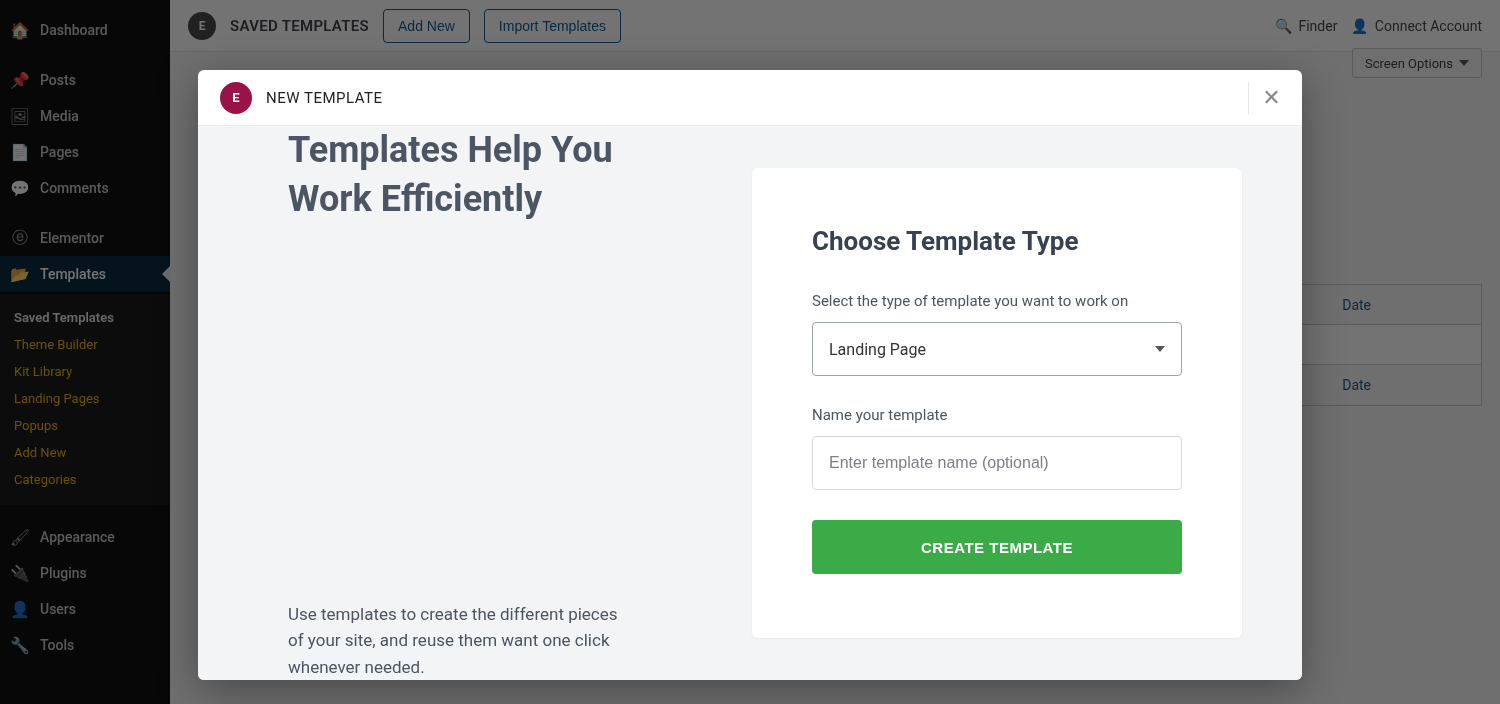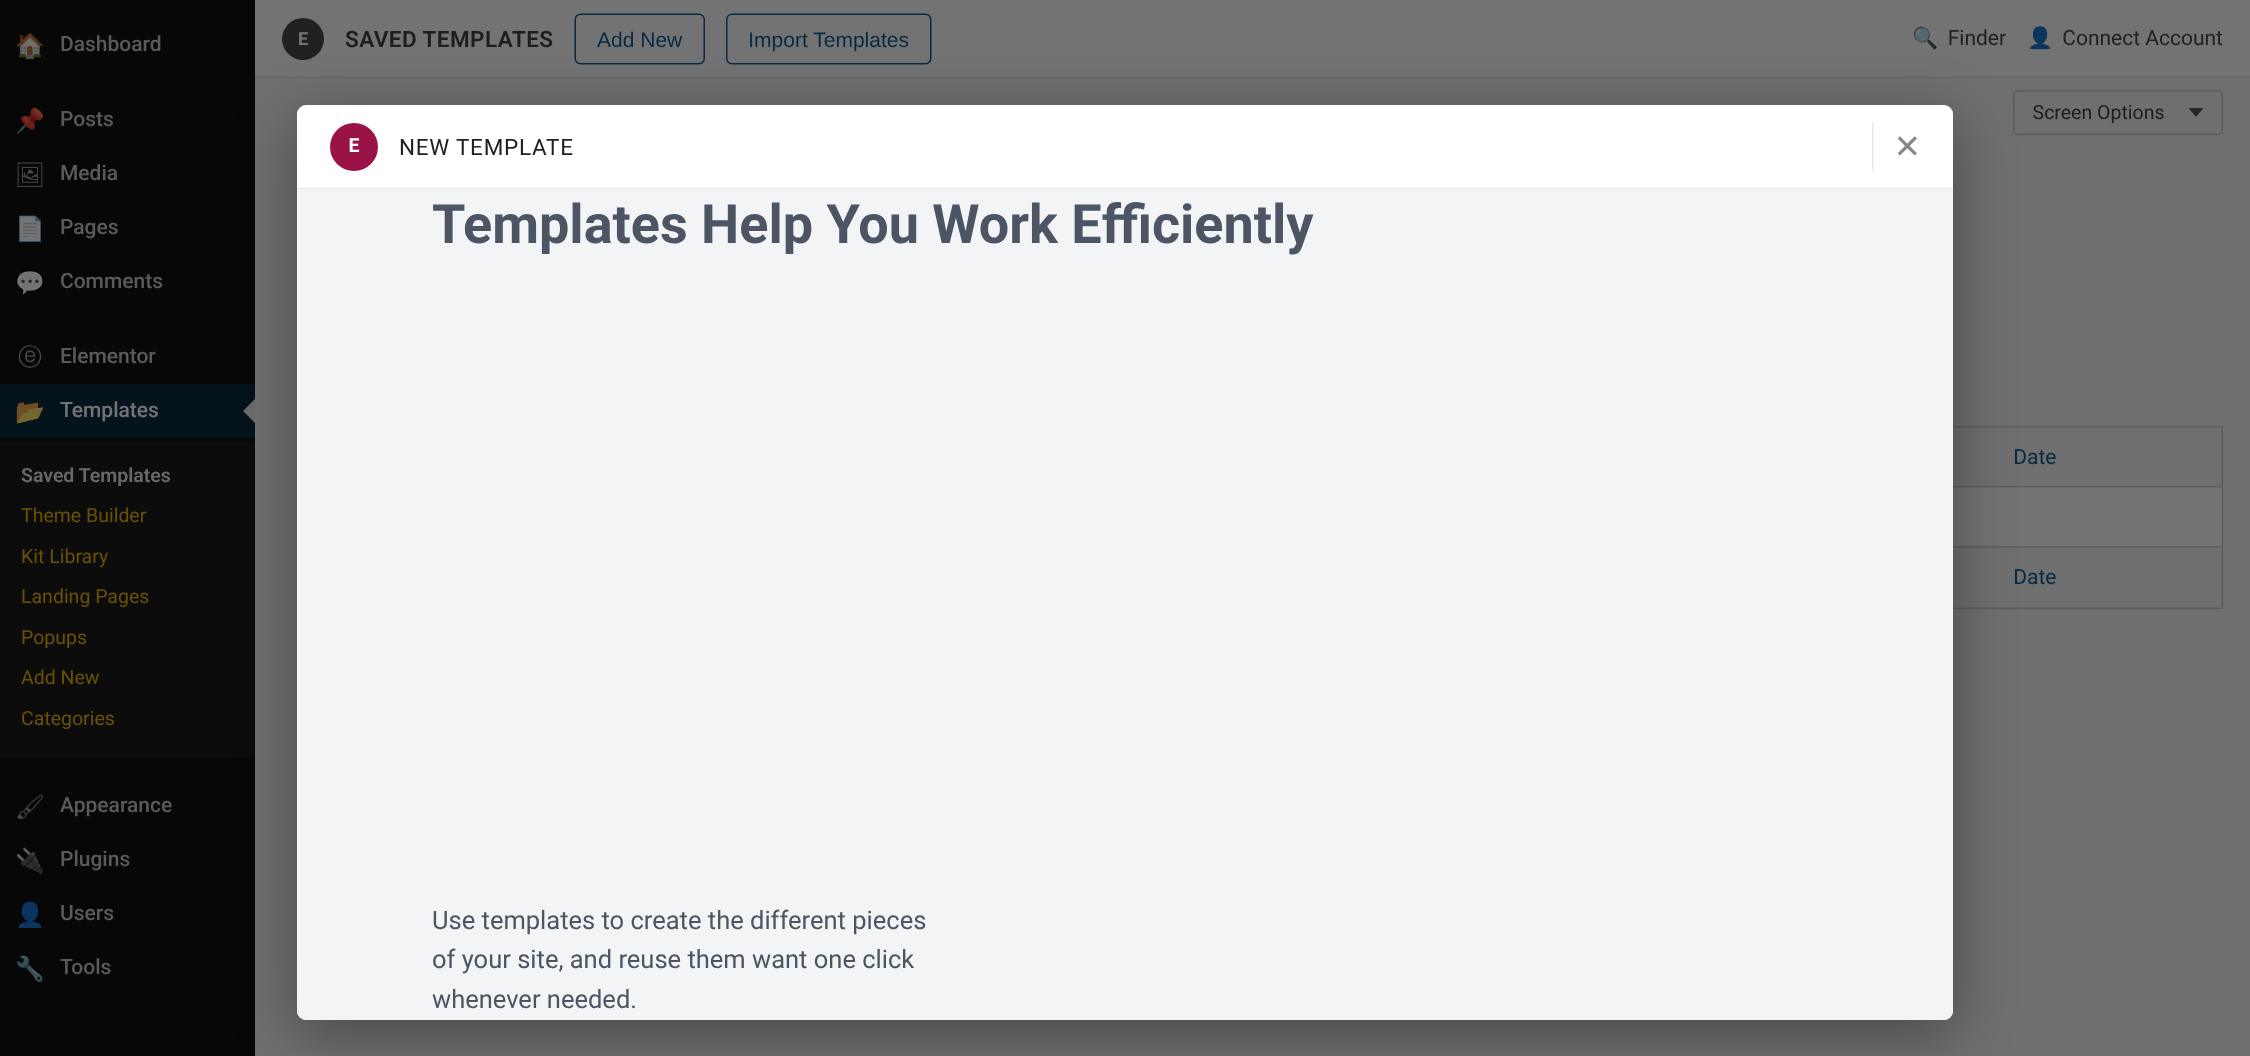--- a/index.html
+++ b/index.html
@@ -43,23 +43,23 @@
     height:52px; border-bottom:1px solid #e4e4e4; display:flex; align-items:center; padding:0 18px; gap:14px;
     background:#fff;
   }
   .topbar .elogo { width:28px;height:28px;border-radius:50%;background:#4b4b4b;color:#fff;display:flex;align-items:center;justify-content:center;font-weight:700;font-size:12px;}
   .topbar .title { font-weight:600; color:#404349; letter-spacing:.3px; font-size:15px;}
   .topbar .btn { height:34px; padding:0 14px; border:1px solid; border-radius:4px; font-size:14px; background:transparent; cursor:pointer;}
   .topbar .btn.primary { color:#135e96; border-color:#135e96;}
   .topbar .spacer{flex:1;}
   .topbar .lnk { color:#4b4b4b; font-size:14px; display:flex; gap:6px; align-items:center; cursor:pointer;}
   .screen-options {
-    position:absolute; top:60px; right:18px; height:30px; padding:0 12px;
+    position:absolute; top:48px; right:18px; height:30px; padding:0 12px;
     border:1px solid #c9c9c9; background:#f6f7f7; color:#3c434a;
-    font-size:13px; border-radius:3px; display:flex; align-items:center; gap:16px; cursor:pointer;
+    font-size:13px; border-radius:3px; display:flex; align-items:center; gap:6px; cursor:pointer;
   }
   .table-stub{
     position:absolute; top:284px; right:18px; left:30px; border:1px solid #c9c9c9;
   }
   .table-stub .cell{
     height:40px; border-bottom:1px solid #c9c9c9; display:flex; align-items:center;
     justify-content:flex-end; padding-right:110px; color:#135e96; font-size:14px;
   }
   .table-stub .cell.mid{background:#fff;}
 
@@ -212,14 +212,28 @@
     <div class="mtitle">NEW TEMPLATE</div>
     <div class="close">
       <span>✕</span>
     </div>
   </header>
   <div class="modal-body">
     <div class="modal-left">
       <h1>Templates Help You Work Efficiently</h1>
       <p>Use templates to create the different pieces of your site, and reuse them want one click whenever needed.</p>
     </div>
+    <div class="modal-right">
+      <h2>Choose Template Type</h2>
+
+      <label>Select the type of template you want to work on</label>
+      <div class="select">
+        <span>Landing Page</span>
+        <span class="caret-down"></span>
+      </div>
+
+      <label>Name your template</label>
+      <input type="text" placeholder="Enter template name (optional)" style="">
+
+      <button class="create">CREATE TEMPLATE</button>
+    </div>
   </div>
 </section>
 
 </body></html>

